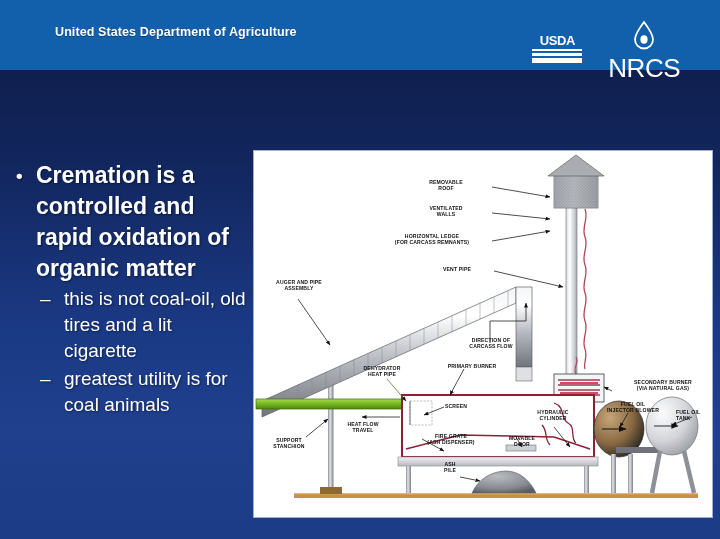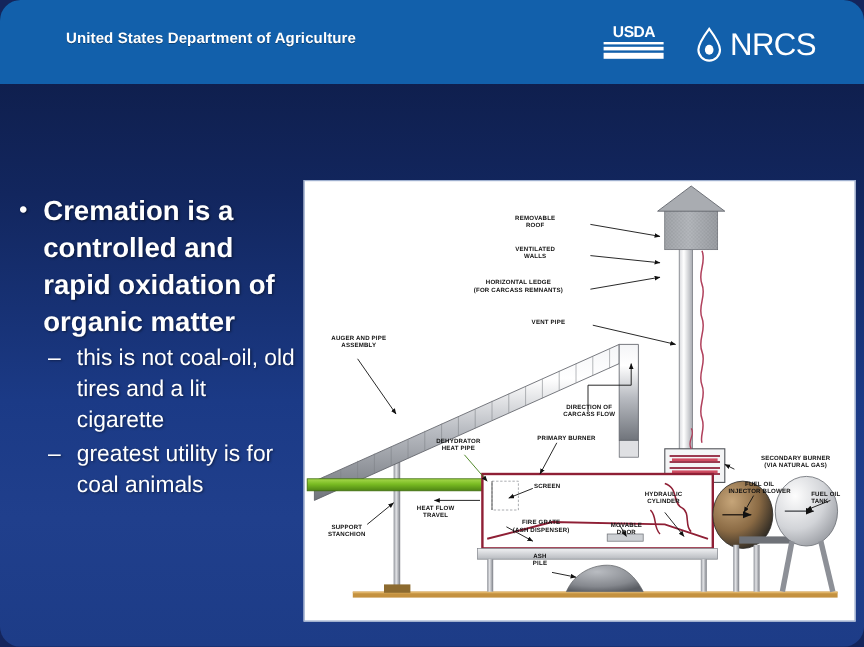--- a/index.html
+++ b/index.html
@@ -5,21 +5,20 @@
   * { margin:0; padding:0; box-sizing:border-box; }
   html, body { width:720px; height:539px; overflow:hidden; }
   body {
     font-family:"Liberation Sans", sans-serif;
     background:#14255c;
   }
   #slide {
     position:relative; width:720px; height:539px;
     background:linear-gradient(180deg,#0d1a42 0%, #12265e 30%, #1b3a86 62%, #203f8c 80%, #1d3c87 100%);
     overflow:hidden;
-    border-radius:17px;
   }
   
   #header {
     position:absolute; left:0; top:0; width:720px; height:70px;
     background:#1260ab;
   }
   #header-titles {
     position:absolute; left:55px; top:24px;
     color:#ffffff; font-size:12.5px; font-weight:bold; line-height:16px;
     letter-spacing:.1px; text-shadow:0 1px 0 rgba(0,0,0,.35);
@@ -35,21 +34,21 @@
     color:#fff; font-size:13px; font-weight:bold; letter-spacing:-.4px;
     text-align:center; line-height:13px;
   }
   .usda-rules { position:absolute; left:2px; top:15px; width:50px; }
   .usda-rules span {
     display:block; background:#fff; height:2px; margin-bottom:2px;
   }
   .usda-rules span:nth-child(1){ height:2px; }
   .usda-rules span:nth-child(2){ height:3px; }
   .usda-rules span:nth-child(3){ height:5px; }
-  .nrcs-mark { display:flex; align-items:center; gap:5px; }
+  .nrcs-mark { display:flex; align-items:center; gap:5px;flex-direction:column; }
   .nrcs-word {
     color:#ffffff; font-size:26px; letter-spacing:-.5px; line-height:26px;
     font-weight:400;
   }
   
   #slide-title {
     position:absolute; left:250px; top:95px;
     color:#f2f24a; font-size:40px; line-height:44px; font-weight:400;
     text-shadow:1px 1px 2px rgba(0,0,0,.6);
     white-space:nowrap;

